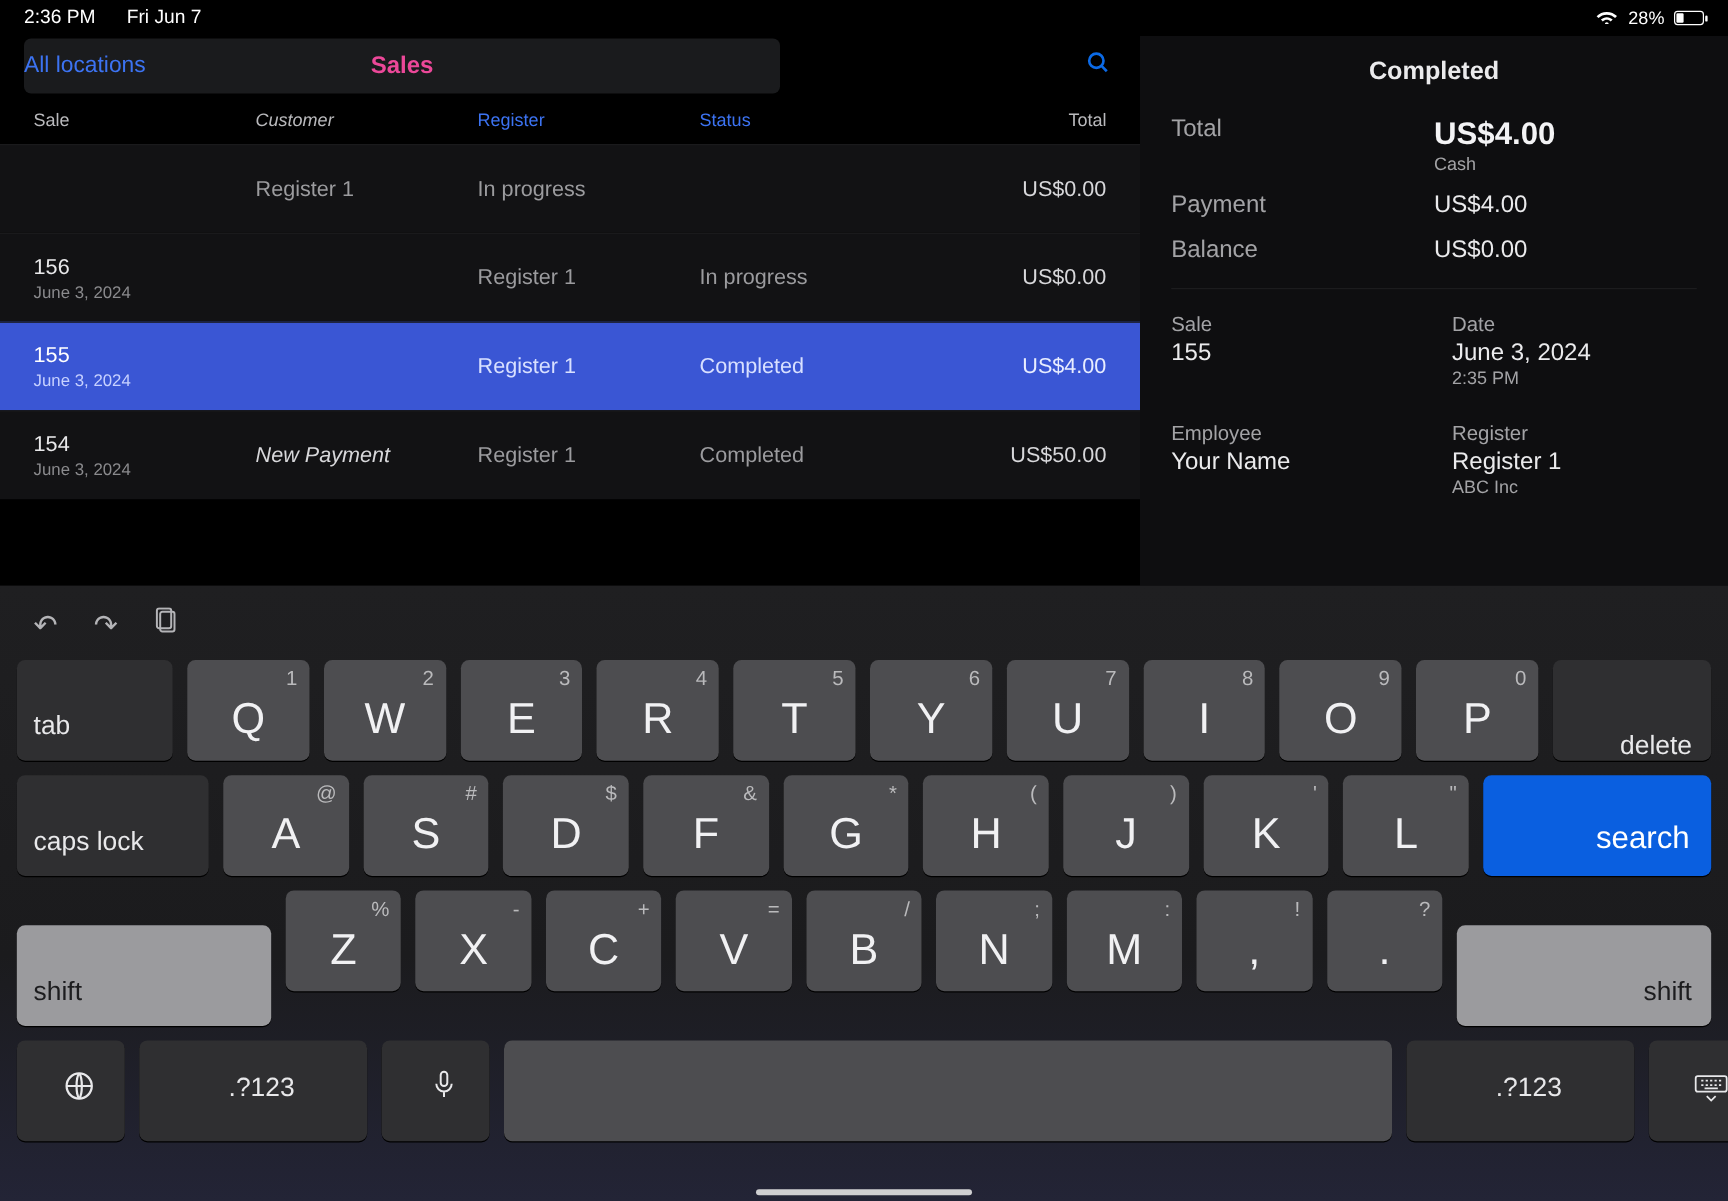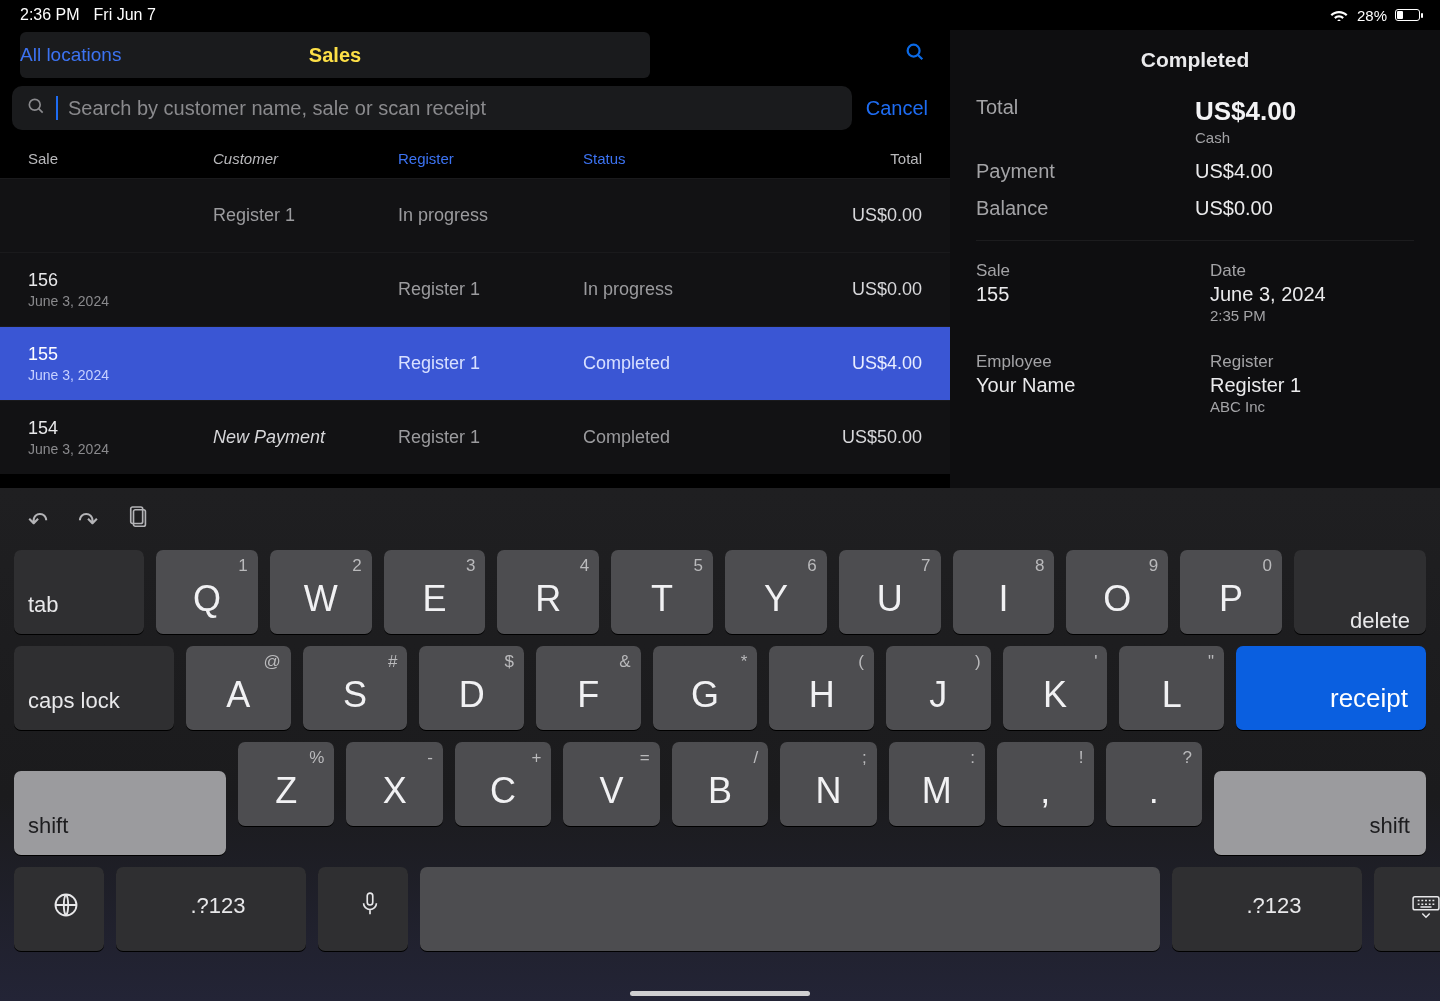--- a/index.html
+++ b/index.html
@@ -10,21 +10,21 @@
     overflow: hidden;
   }
 
   
   .status-bar {
     height: 30px; width: 100%;
     display: flex; justify-content: space-between; align-items: center;
     padding: 0 20px;
     font-size: 16px; color: #fff; font-weight: 500;
   }
-  .status-left { display: flex; gap: 14px; align-items: flex-end; }
+  .status-left { display: flex; gap: 26px; align-items: flex-end; }
   .status-right { display: flex; align-items: center; gap: 8px; font-size: 15px; }
   .wifi { font-size: 15px; }
   .battery {
     display: inline-block; width: 25px; height: 12px;
     border: 1px solid #fff; border-radius: 3px; position: relative;
   }
   .battery::after {
     content: ""; position: absolute; right: -4px; top: 3px;
     width: 2px; height: 5px; background: #fff; border-radius: 1px;
   }
@@ -38,21 +38,21 @@
   
   .header-row { position: relative; height: 50px; display: flex; align-items: center; }
   .all-locations {
     position: absolute; left: 20px; color: #3c73f2; font-size: 19px; cursor: pointer;
   }
   .title-badge {
     margin-left: 10px; background: #1a1b1d; height: 46px; width: 630px;
     display: flex; align-items: center; justify-content: center;
     border-radius: 6px; position: absolute; left: 10px;
   }
-  .title-text { font-size: 20px; font-weight: 700; color: #fde047; }
+  .title-text { font-size: 20px; font-weight: 700; color: #ec4899; }
   .search-icon-btn { position: absolute; right: 24px; color: #0b6ae6; font-size: 22px; cursor: pointer; }
 
   
   .search-row { display: flex; align-items: center; padding: 6px 12px 8px 12px; gap: 14px; }
   .search-field {
     flex: 1; height: 44px; background: #1a1b1d;
     border-radius: 10px; display: flex; align-items: center; padding: 0 14px; gap: 10px;
   }
   .search-field .mag { color: #8a8a8d; font-size: 20px; }
   .search-input {
@@ -194,33 +194,20 @@
       </div>
       <span class="all-locations">All locations</span>
       <span class="search-icon-btn">
         <svg width="22" height="22" viewBox="0 0 24 24" fill="none" stroke="#0b6ae6" stroke-width="2.4">
             <circle cx="10.5" cy="10.5" r="6.5"></circle>
             <line x1="20" y1="20" x2="15.2" y2="15.2"></line>
           </svg>
       </span>
     </div>
 
-    <div class="search-row">
-      <div class="search-field">
-        <span class="mag">
-          <svg width="20" height="20" viewBox="0 0 24 24" fill="none" stroke="#8a8a8d" stroke-width="2">
-              <circle cx="10.5" cy="10.5" r="6.5"></circle>
-              <line x1="20" y1="20" x2="15.2" y2="15.2"></line>
-            </svg>
-        </span>
-        <span class="caret"></span>
-        <input class="search-input" type="text" placeholder="Search by customer name, sale or scan receipt" style="">
-      </div>
-      <span class="cancel-link">Cancel</span>
-    </div>
 
     <div class="tbl-header">
       <div class="col-sale">Sale</div>
       <div class="col-customer">Customer</div>
       <div class="col-register link">Register</div>
       <div class="col-status link">Status</div>
       <div class="col-total">Total</div>
     </div>
 
     <div class="rows" id="rows">
@@ -340,21 +327,21 @@
     <div class="key"><span class="hint">@</span>A</div>
         <div class="key"><span class="hint">#</span>S</div>
         <div class="key"><span class="hint">$</span>D</div>
         <div class="key"><span class="hint">&amp;</span>F</div>
         <div class="key"><span class="hint">*</span>G</div>
         <div class="key"><span class="hint">(</span>H</div>
         <div class="key"><span class="hint">)</span>J</div>
         <div class="key"><span class="hint">'</span>K</div>
         <div class="key"><span class="hint">"</span>L</div>
         <div class="key blue w-search">
-          <span>receipt</span>
+          <span>search</span>
         </div>
       </div>
     <div class="kb-row" id="kb-row3">
       <div class="key light w-shift">
           <span>shift</span>
         </div>
     <div class="key"><span class="hint">%</span>Z</div>
         <div class="key"><span class="hint">-</span>X</div>
         <div class="key"><span class="hint">+</span>C</div>
         <div class="key"><span class="hint">=</span>V</div>

